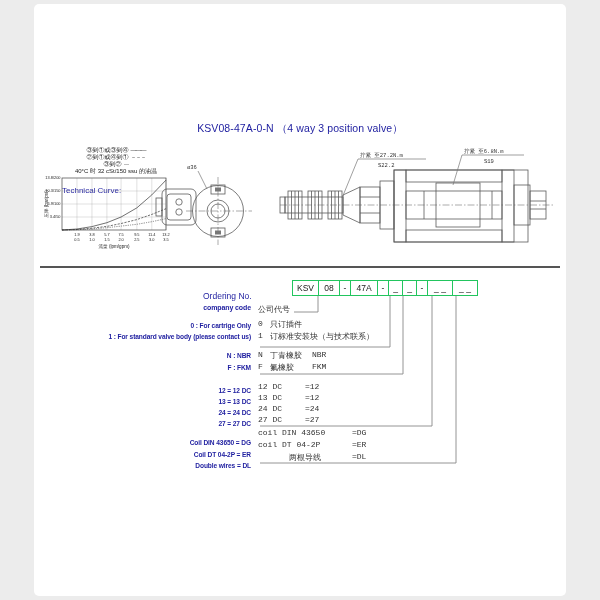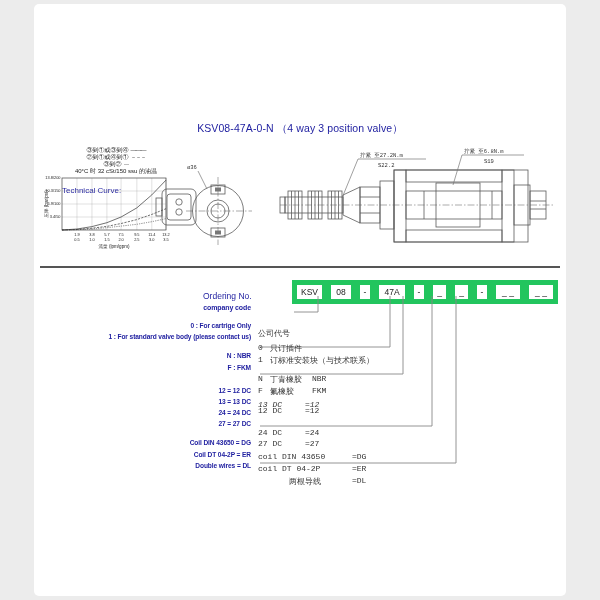--- a/index.html
+++ b/index.html
@@ -9,27 +9,27 @@
   .abs{position:absolute;}
   .blue{color:#1d1d9f;font-weight:normal;}
   .title{left:0;right:0;top:122px;text-align:center;font-size:10.5px;letter-spacing:.1px;}
   .sec-head{font-size:8px;}
   .legend{left:58px;top:147px;width:116px;text-align:center;font-size:6px;line-height:6.8px;color:#222;}
   .legend .sample{margin-left:2px;letter-spacing:-1px;}
   .cond{margin-top:1px;}
   .sep{left:40px;top:266px;width:520px;height:2px;background:#555;}
   
   .codes{left:293px;top:280px;display:flex;}
-  .cell{height:14px;border:5px solid #22c55e;margin-left:-1px;display:flex;align-items:center;justify-content:center;
+  .cell{height:14px;border:1px solid #22c55e;margin-left:-1px;display:flex;align-items:center;justify-content:center;
         font-size:8.5px;color:#222;background:#fff;}
   
   .bl{right:349px;text-align:right;font-size:6.6px;font-weight:bold;color:#1d1d9f;white-space:nowrap;letter-spacing:-.1px;}
   
   .opt{left:258px;font-family:"Liberation Mono","DejaVu Sans Mono",monospace;font-size:8px;color:#333;
-       white-space:nowrap;display:flex;margin-top:24px;}
+       white-space:nowrap;display:flex;}
   .opt .c1{display:inline-block;width:12px;}
   .opt .c1v{display:inline-block;width:47px;}
   .opt .c1c{display:inline-block;width:94px;}
   .opt .nm{display:inline-block;width:42px;}
   svg text{fill:#333;}
   .draw{stroke:#5a5a5a;stroke-width:.8;fill:none;}
   .drawf{fill:#777;stroke:none;}
   .cl{stroke:#888;stroke-width:.7;fill:none;stroke-dasharray:7 2 1.5 2;}
   .lead{stroke:#777;stroke-width:.7;fill:none;}
   .callout{font-size:5.5px;font-family:"Liberation Mono","DejaVu Sans Mono",monospace;}
@@ -223,21 +223,21 @@
 </div>
 <div class="abs opt" style="top:362px;">
   <span class="c1">F</span>
   <span class="nm">氟橡胶</span>
   <span>FKM</span>
 </div>
 <div class="abs opt" style="top:382px;">
   <span class="c1v">12 DC</span>
   <span>=12</span>
 </div>
-<div class="abs opt" style="top:376px;font-style:italic;">
+<div class="abs opt" style="top:393px;">
   <span class="c1v">13 DC</span>
   <span>=12</span>
 </div>
 <div class="abs opt" style="top:404px;">
   <span class="c1v">24 DC</span>
   <span>=24</span>
 </div>
 <div class="abs opt" style="top:415px;">
   <span class="c1v">27 DC</span>
   <span>=27</span>

